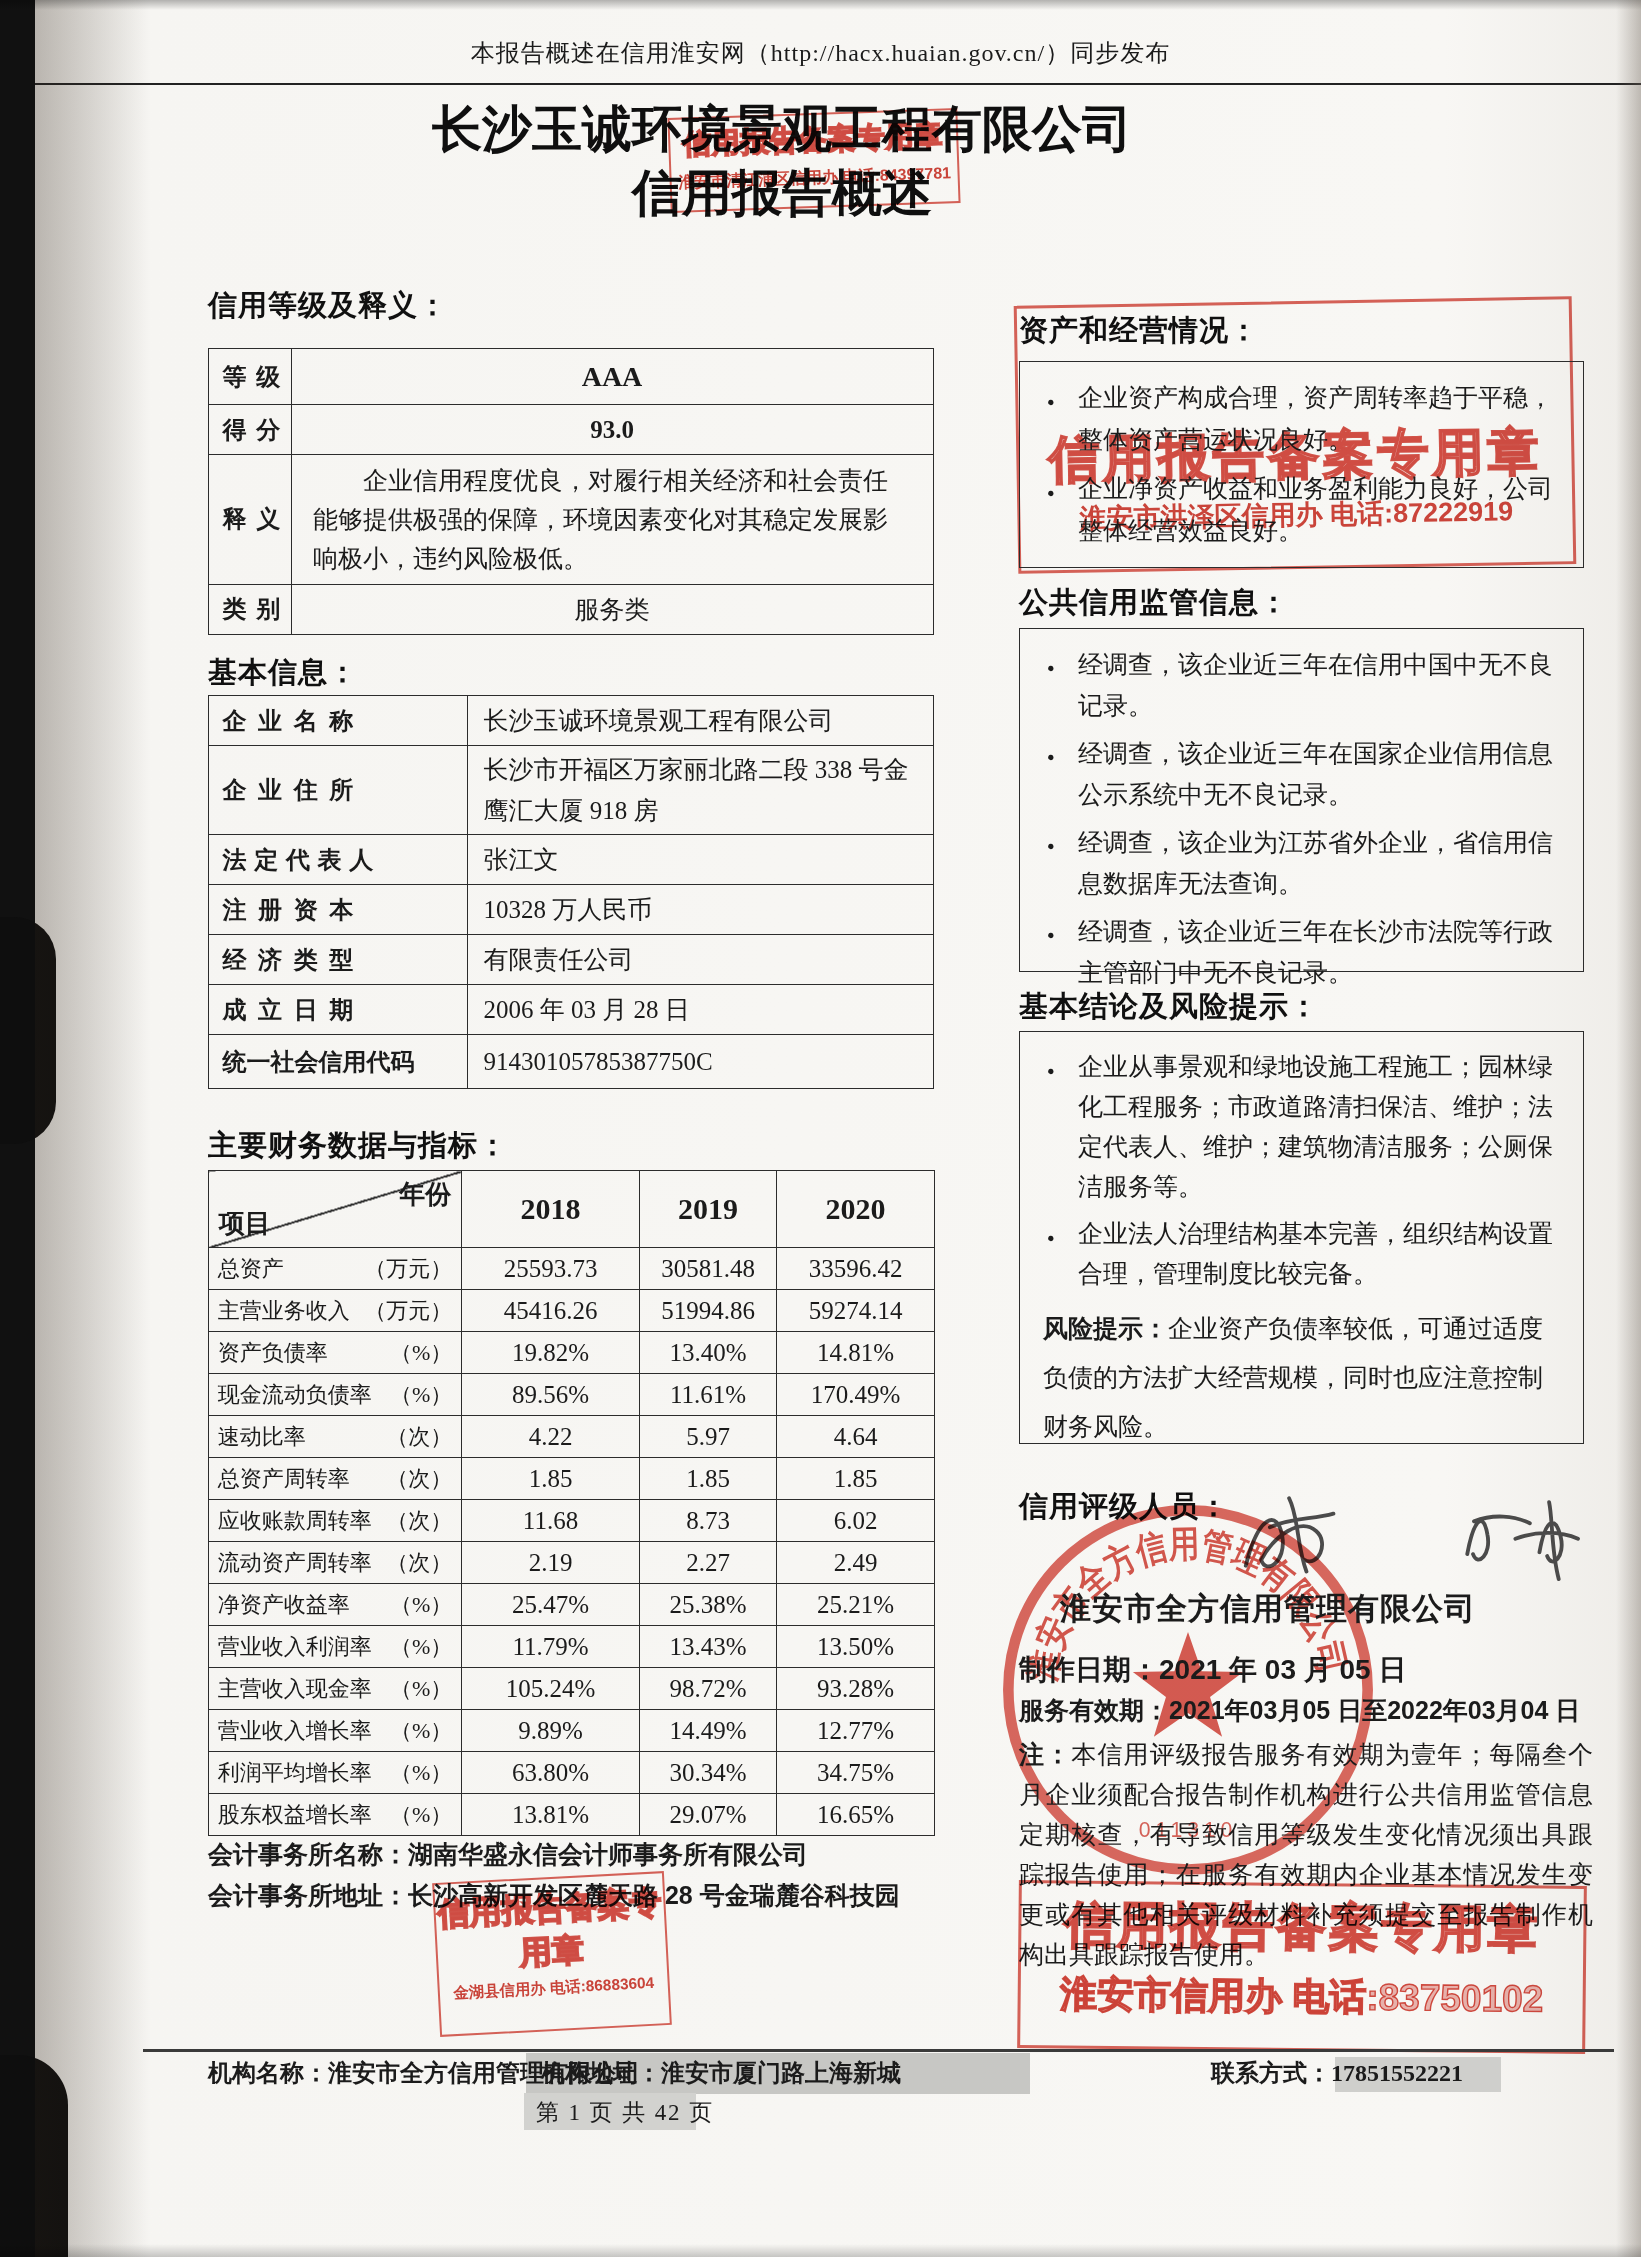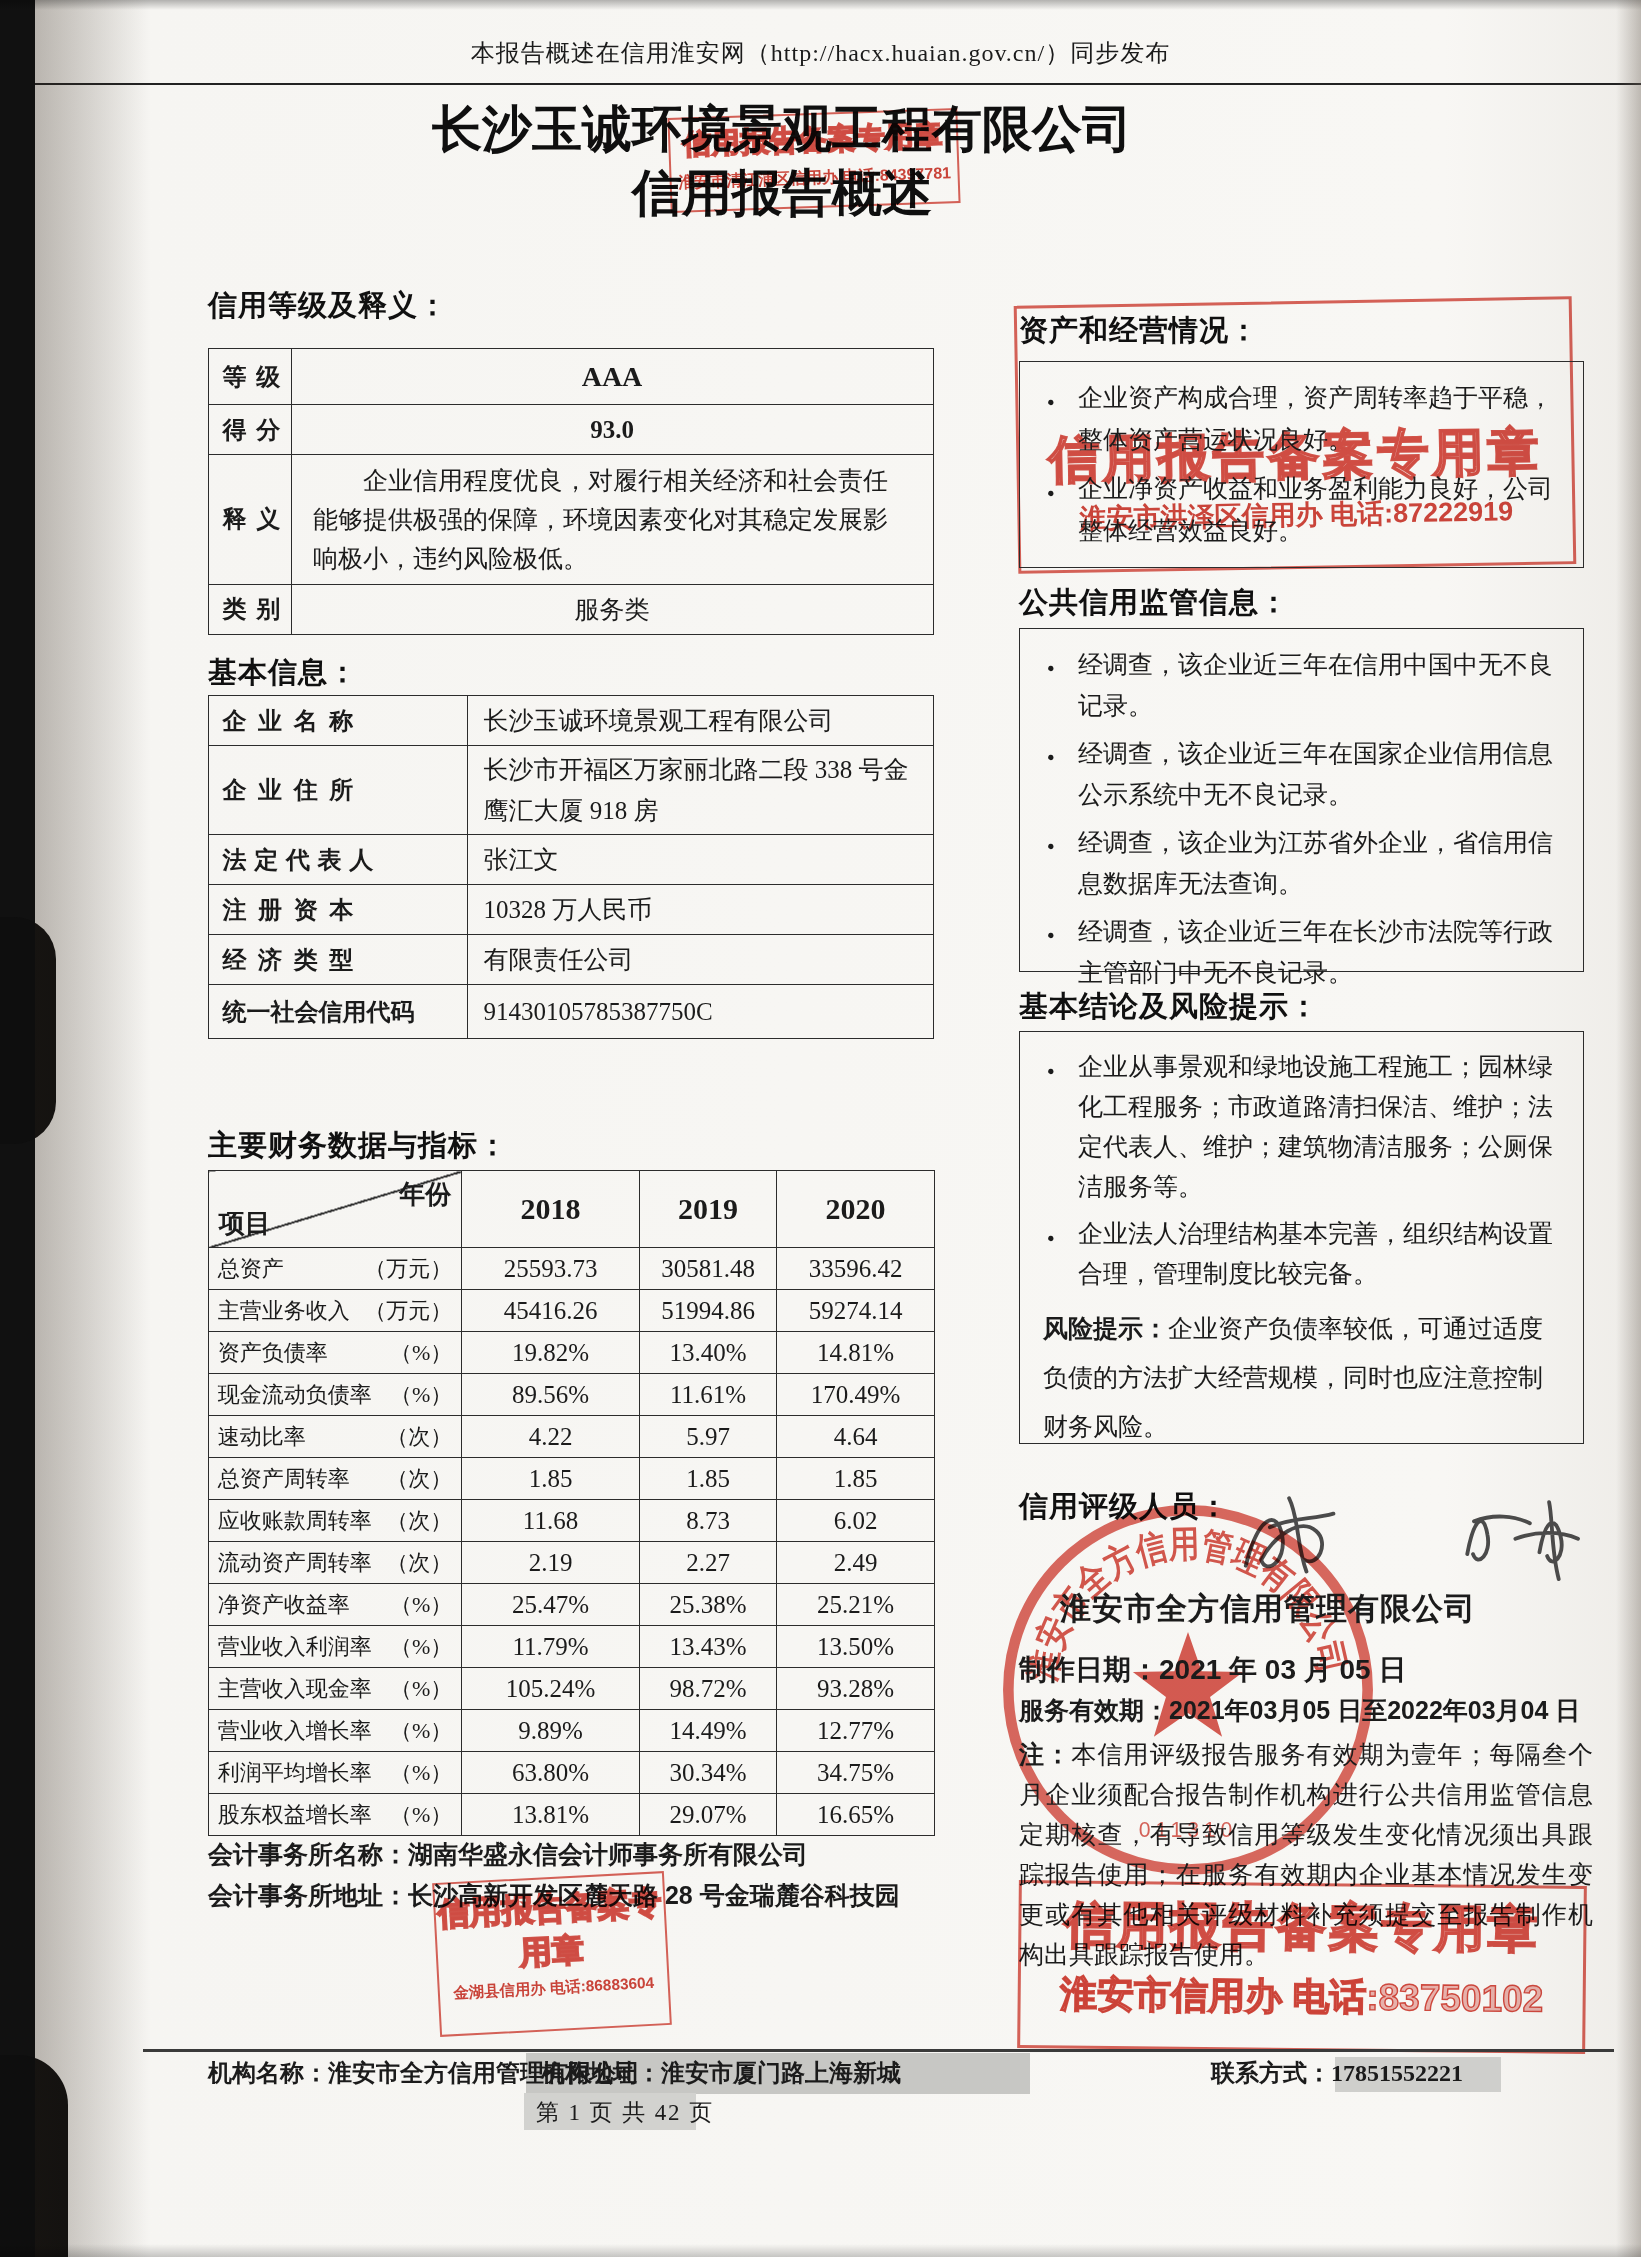--- a/index.html
+++ b/index.html
@@ -121,20 +121,24 @@
       <td class="lbl" style="letter-spacing:7.7px;">法定代表人</td>
       <td class="val">张江文</td>
     </tr>
     <tr style="height:50px">
       <td class="lbl ls12">注册资本</td>
       <td class="val">10328 万人民币</td>
     </tr>
     <tr style="height:50px">
       <td class="lbl ls12">经济类型</td>
       <td class="val">有限责任公司</td>
+    </tr>
+    <tr style="height:50px">
+      <td class="lbl ls12">成立日期</td>
+      <td class="val">2006 年 03 月 28 日</td>
     </tr>
     <tr style="height:54px">
       <td class="lbl">统一社会信用代码</td>
       <td class="val">91430105785387750C</td>
     </tr>
   </tbody>
     </table>
 
   <div class="abs h-sec sans" style="left:208px;top:1126px;">主要财务数据与指标：</div>
 

